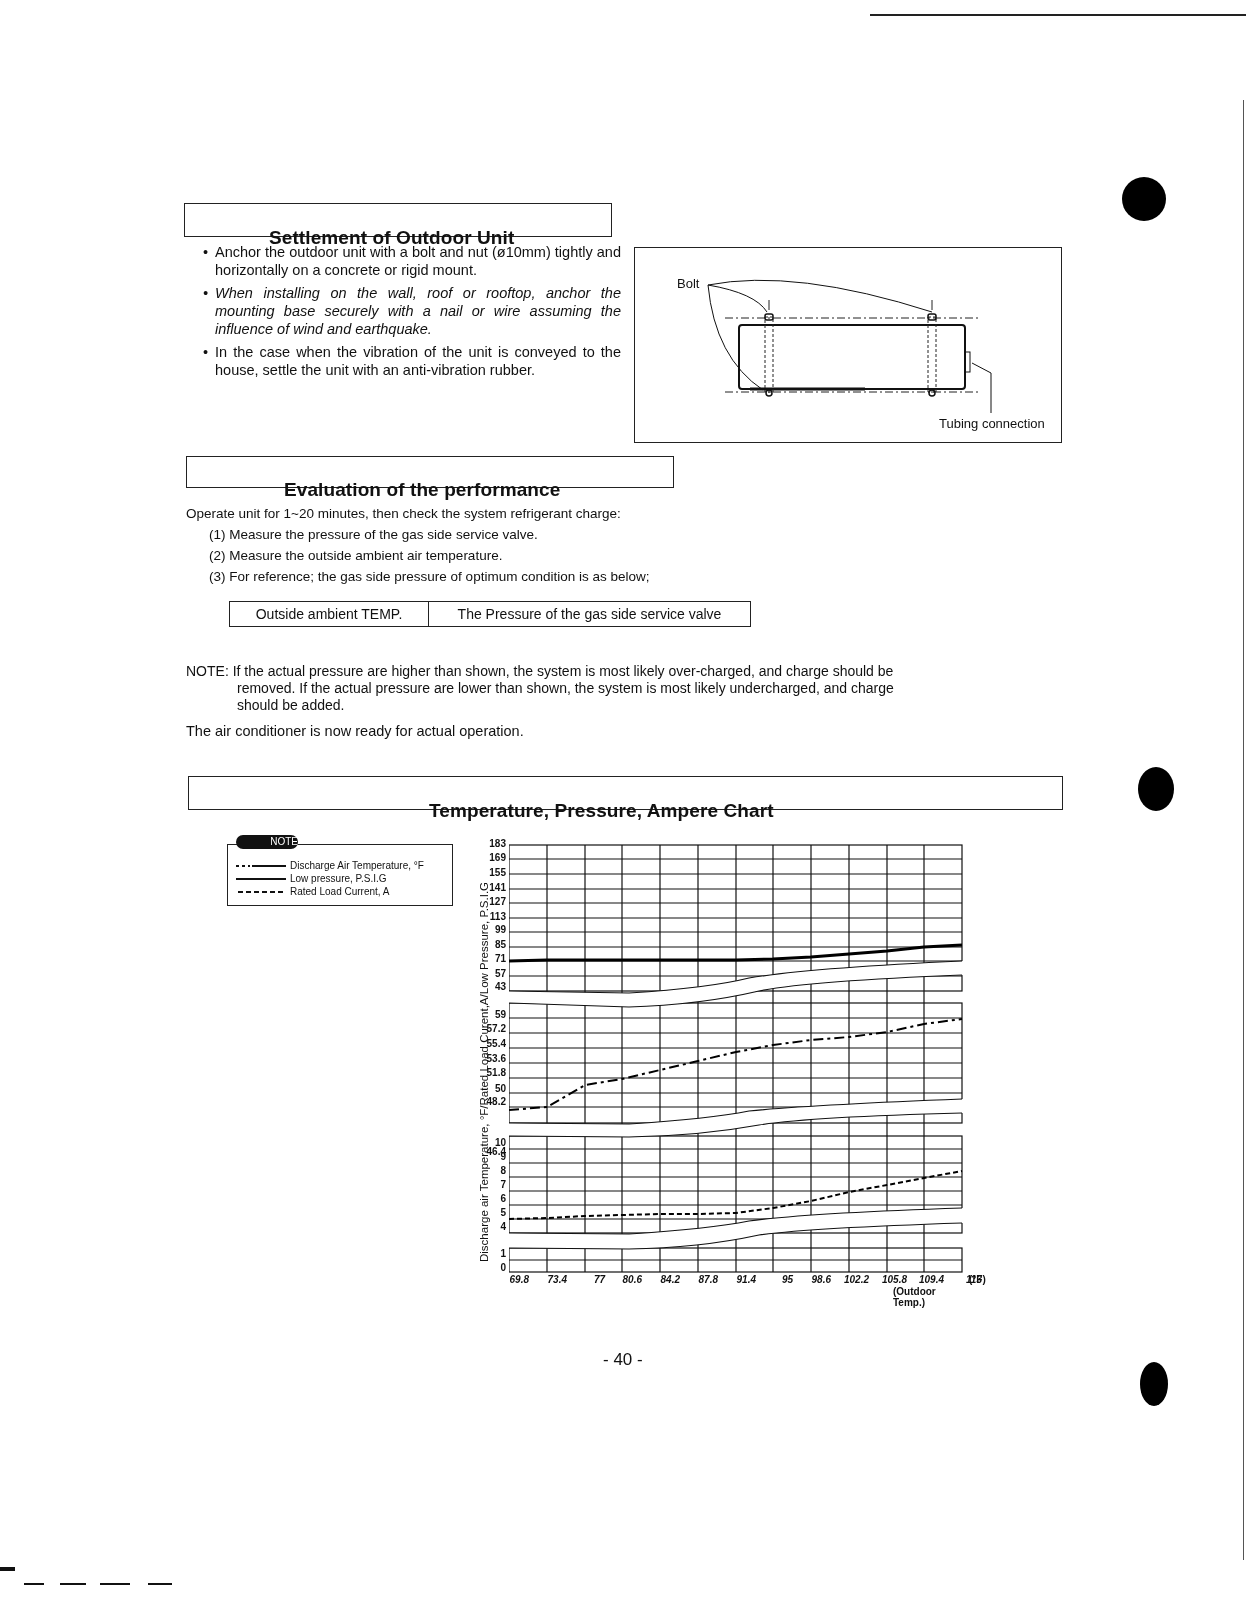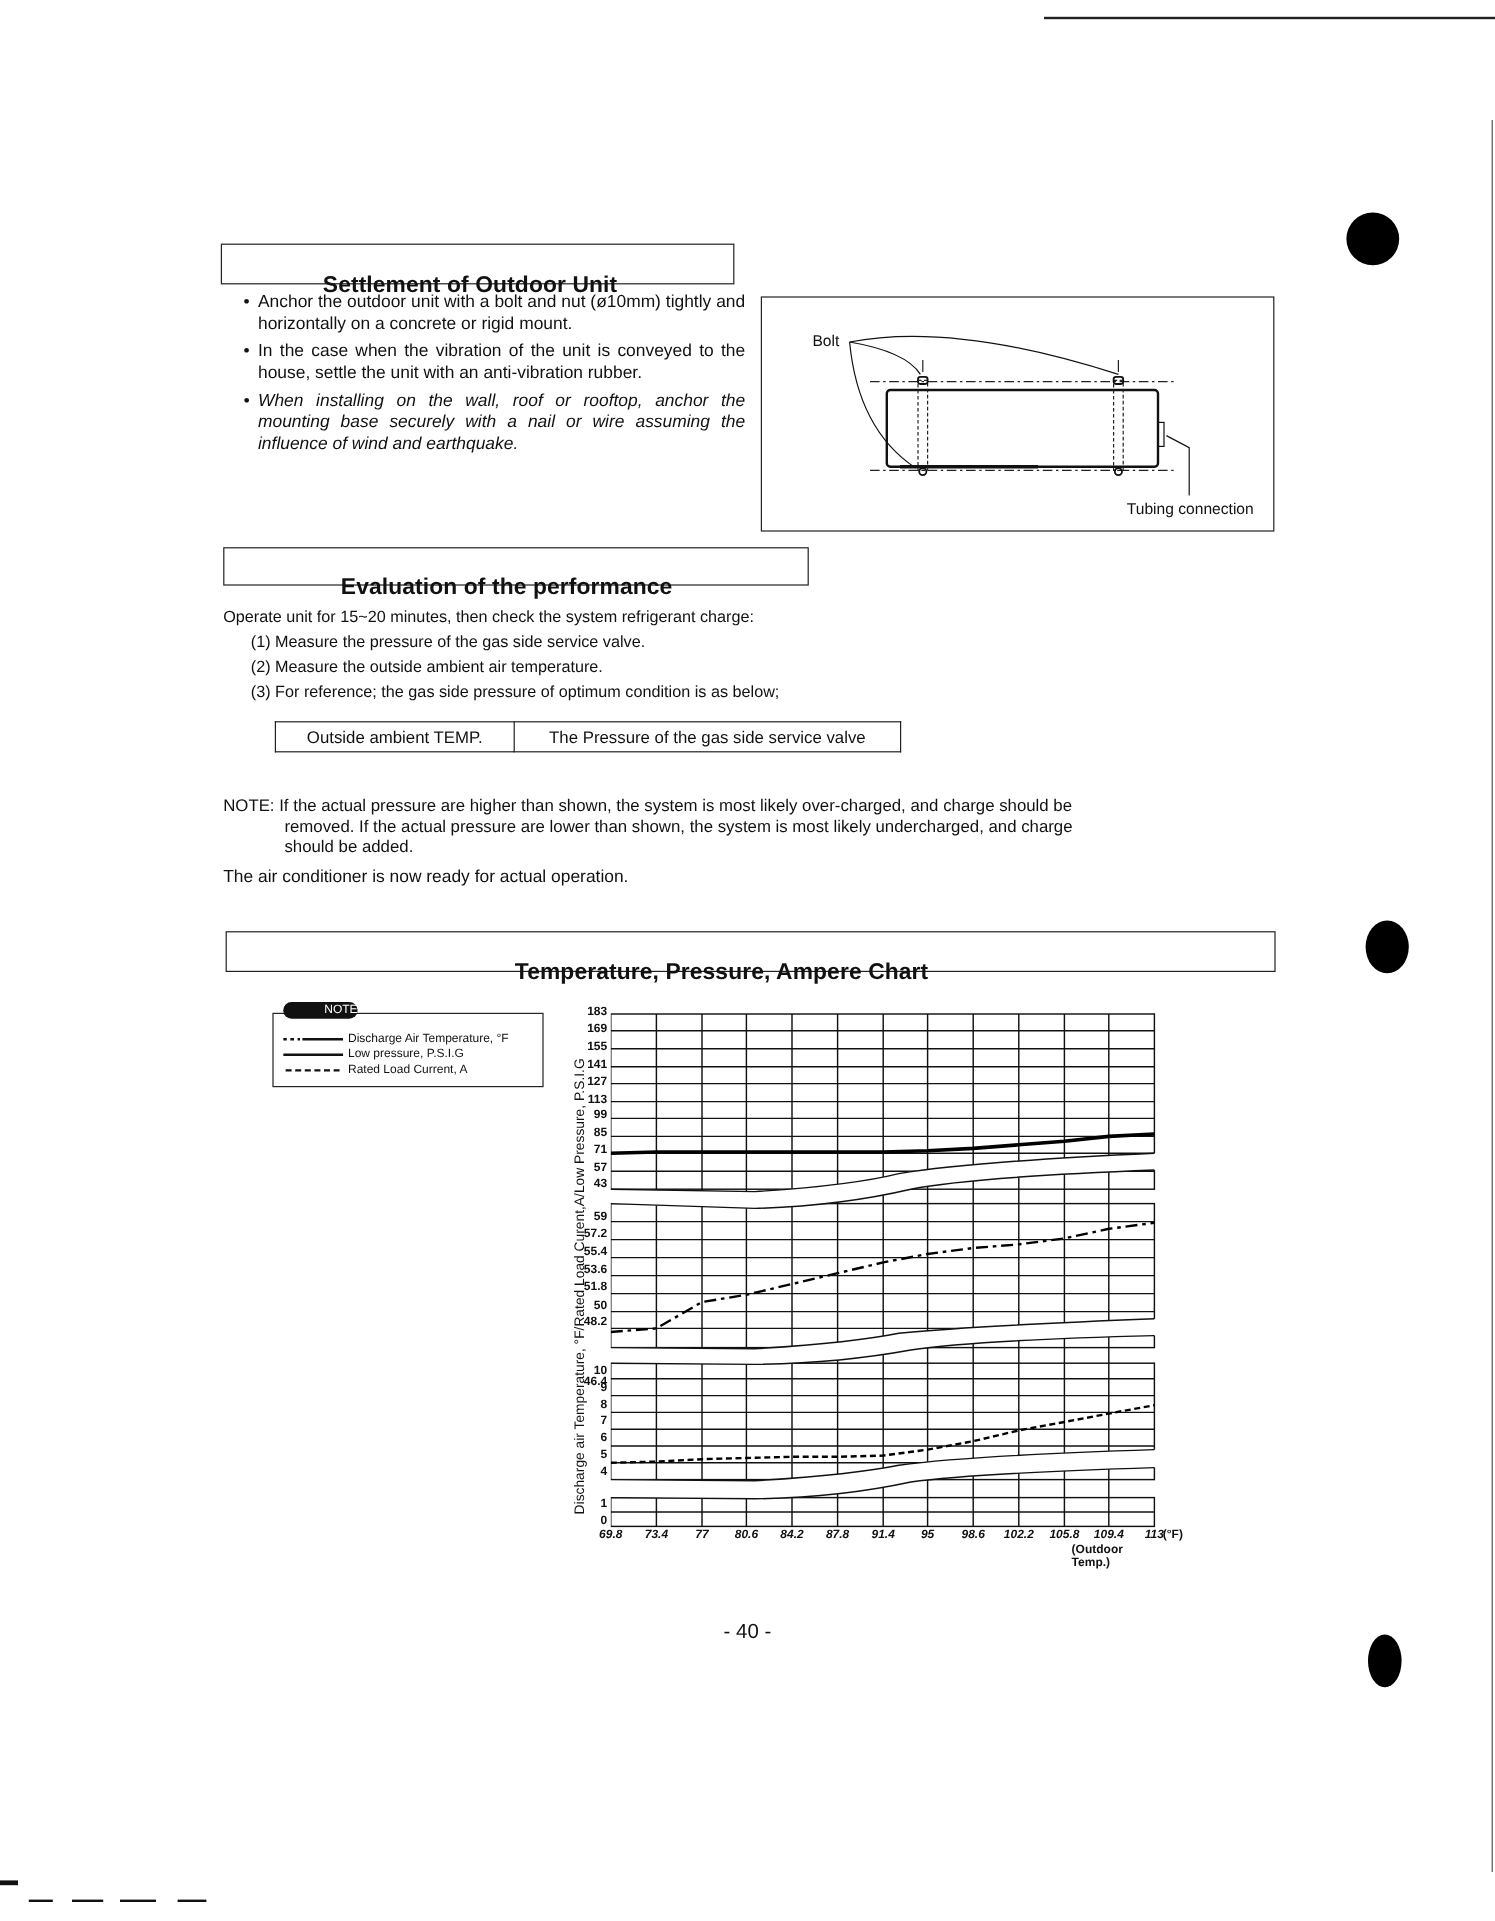--- a/index.html
+++ b/index.html
@@ -30,21 +30,21 @@
   .note .indent { padding-left: 51px; }
   .ready { left: 186px; top: 723px; font-size: 14.5px; }
   .legend { left: 227px; top: 844px; width: 226px; height: 62px; border: 1.2px solid #222; box-sizing: border-box; }
   .legend-pill { left: 236px; top: 835px; width: 62px; height: 14px; background: #111; color: #fff; border-radius: 8px; font-size: 10px; text-align: right; line-height: 14px; }
   .legend-row { font-size: 10px; display: flex; align-items: center; gap: 4px; height: 13px; }
   .y-title {
     left: 478px; top: 1262px; transform-origin: left top; transform: rotate(-90deg);
     font-size: 11.5px; white-space: nowrap; width: 430px;
   }
   .tick { font-size: 10px; font-weight: bold; text-align: right; width: 30px; }
-  .xtick { font-size: 10px; font-weight: bold; font-style: italic; text-align: center; width: 40px; }
+  .xtick { font-size: 10px; font-weight: bold; font-style: italic; text-align: right; width: 40px; }
   .page-num { left: 603px; top: 1350px; font-size: 17px; }
   .scan-dash { height: 2px; background: #111; }
 </style>
 </head>
 <body>
 
 <div class="abs top-rule"></div>
 <div class="abs right-rule"></div>
 <div class="abs hole" style="left:1122px;top:177px;width:44px;height:44px;"></div>
 <div class="abs hole" style="left:1138px;top:767px;width:36px;height:44px;"></div>
@@ -54,22 +54,22 @@
 <div class="abs scan-dash" style="left:60px;top:1583px;width:26px;"></div>
 <div class="abs scan-dash" style="left:100px;top:1583px;width:30px;"></div>
 <div class="abs scan-dash" style="left:148px;top:1583px;width:24px;"></div>
 
 <div class="abs section-head" style="left:184px;top:203px;width:428px;height:34px;padding-left:84px;">
   <span>Settlement of Outdoor Unit</span>
 </div>
 
 <div class="abs bullets">
   <div class="item">Anchor the outdoor unit with a bolt and nut (ø10mm) tightly and horizontally on a concrete or rigid mount.</div>
+  <div class="item ital">When installing on the wall, roof or rooftop, anchor the mounting base securely with a nail or wire assuming the influence of wind and earthquake.</div>
   <div class="item">In the case when the vibration of the unit is conveyed to the house, settle the unit with an anti-vibration rubber.</div>
-  <div class="item ital">When installing on the wall, roof or rooftop, anchor the mounting base securely with a nail or wire assuming the influence of wind and earthquake.</div>
 </div>
 
 <div class="abs diagram-box">
   <svg width="428" height="196" viewBox="0 0 428 196">
 
     <line x1="90" y1="70" x2="345" y2="70" stroke="#222" stroke-width="1" stroke-dasharray="8,3,2,3"></line>
     <line x1="90" y1="144" x2="345" y2="144" stroke="#222" stroke-width="1" stroke-dasharray="8,3,2,3"></line>
 
     <rect x="104" y="77" width="226" height="64" rx="3" fill="none" stroke="#111" stroke-width="2"></rect>
     <line x1="115" y1="141" x2="230" y2="141" stroke="#111" stroke-width="3"></line>
@@ -92,21 +92,21 @@
   </svg>
   <span class="abs" style="left:42px;top:28px;font-size:13px;">Bolt</span>
   <span class="abs" style="left:292px;top:168px;font-size:13px;margin-left:12px;">Tubing connection</span>
 </div>
 
 <div class="abs section-head" style="left:186px;top:456px;width:488px;height:32px;padding-left:97px;">
   <span>Evaluation of the performance</span>
 </div>
 
 <div class="abs eval-text">
-  <div>Operate unit for 15~20 minutes, then check the system refrigerant charge:</div>
+  <div>Operate unit for 1~20 minutes, then check the system refrigerant charge:</div>
   <div class="sub">(1) Measure the pressure of the gas side service valve.</div>
   <div class="sub">(2) Measure the outside ambient air temperature.</div>
   <div class="sub">(3) For reference; the gas side pressure of optimum condition is as below;</div>
 </div>
 
 <table class="ref">
   <tbody>
       <tr>
     <td style="width:180px;">Outside ambient TEMP.</td>
     <td style="width:303px;">The Pressure of the gas side service valve</td>

